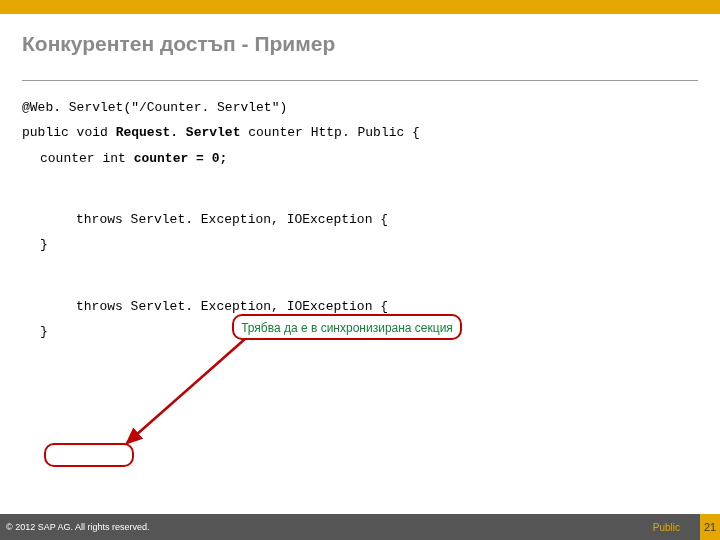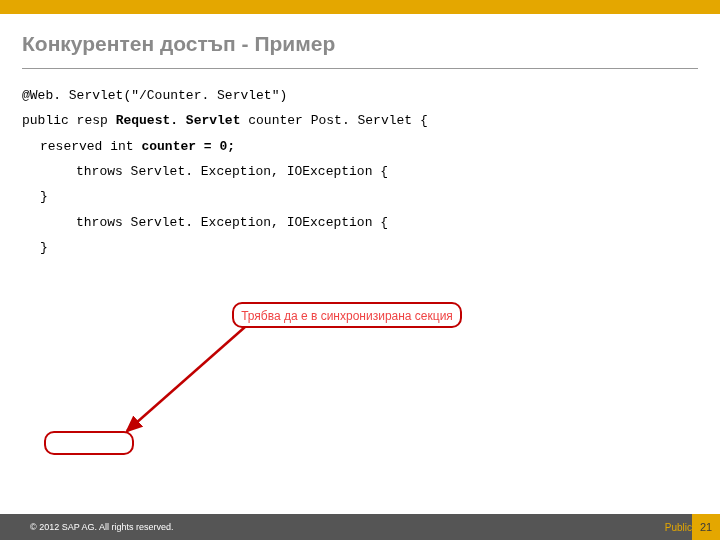--- a/index.html
+++ b/index.html
@@ -13,51 +13,51 @@
   }
   .top-bar {
     width: 100%;
     height: 14px;
     background: #e4a700;
   }
   .title {
     color: #8a8a8a;
     font-size: 21px;
     font-weight: bold;
-    margin: 18px 0 12px 22px;
+    margin: 18px 0 24px 22px;
   }
   .divider {
     border: none;
     border-top: 1px solid #999;
     margin: 0 22px 14px 22px;
   }
   .code-area {
     margin: 0 22px;
     font-family: "Courier New", monospace;
     font-size: 13px;
     line-height: 1.95;
     color: #000;
     position: relative;
   }
   .i1 { padding-left: 18px; }
-  .i2 { padding-left: 54px; }
+  .i2 { padding-left: 54px; margin-top: 36px; }
   .i3 { padding-left: 30px; }
   .b { font-weight: bold; }
   .callout-box {
     position: absolute;
     left: 210px;
     top: 219px;
     width: 230px;
     height: 26px;
     border: 2px solid #c00000;
     border-radius: 10px;
     background: #fff;
     font-family: Arial, sans-serif;
     font-size: 12px;
-    color: #ef4444;
+    color: #15803d;
     text-align: center;
     line-height: 24px;
   }
   .highlight-box {
     position: absolute;
     left: 22px;
     top: 348px;
     width: 90px;
     height: 24px;
     border: 2px solid #c00000;
@@ -78,55 +78,56 @@
     left: 0;
     width: 100%;
     height: 26px;
     background: #555555;
     color: #fff;
     display: flex;
     align-items: center;
     font-size: 9px;
   }
   .footer-left {
-    margin-left: 30px;
+    margin-left: 6px;
     flex: 1;
   }
   .footer-public {
+    margin-right: 20px;
     color: #e4a700;
     font-size: 10px;
     text-align: right;
   }
   .footer-page {
     background: #e4a700;
     color: #3a3a3a;
-    width: 28px;
+    width: 20px;
     height: 26px;
     display: flex;
     align-items: center;
     justify-content: center;
     font-size: 11px;
   }
 </style>
 </head>
 <body>
 
 <div class="top-bar"></div>
 
 <h1 class="title">Конкурентен достъп - Пример</h1>
 
 <hr class="divider">
 
 <div class="code-area">
   <div><span>@Web. Servlet("/Counter. Servlet")</span></div>
   <div>
-    <span>public resp </span><span class="b">Request. Servlet </span><span>counter </span><span>Post. Servlet {</span>
+    <span>public void </span><span class="b">Request. Servlet </span><span>counter </span><span>Http. Public {</span>
   </div>
   <div class="i1">
-    <span>reserved int </span><span class="b">counter = 0;</span>
+    <span>counter int </span><span class="b">counter = 0;</span>
   </div>
   <div class="i2">
     <span>throws </span><span>Servlet. Exception, IOException {</span>
   </div>
   <div class="i1"><span>}</span></div>
   <div class="i2">
     <span>throws </span><span>Servlet. Exception, IOException {</span>
   </div>
   <div class="i1"><span>}</span></div>
 

